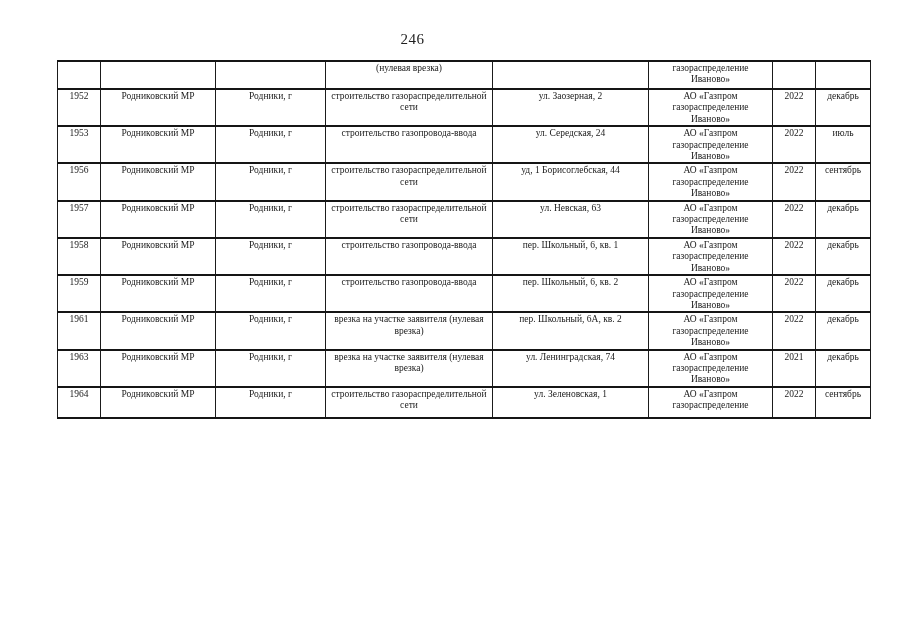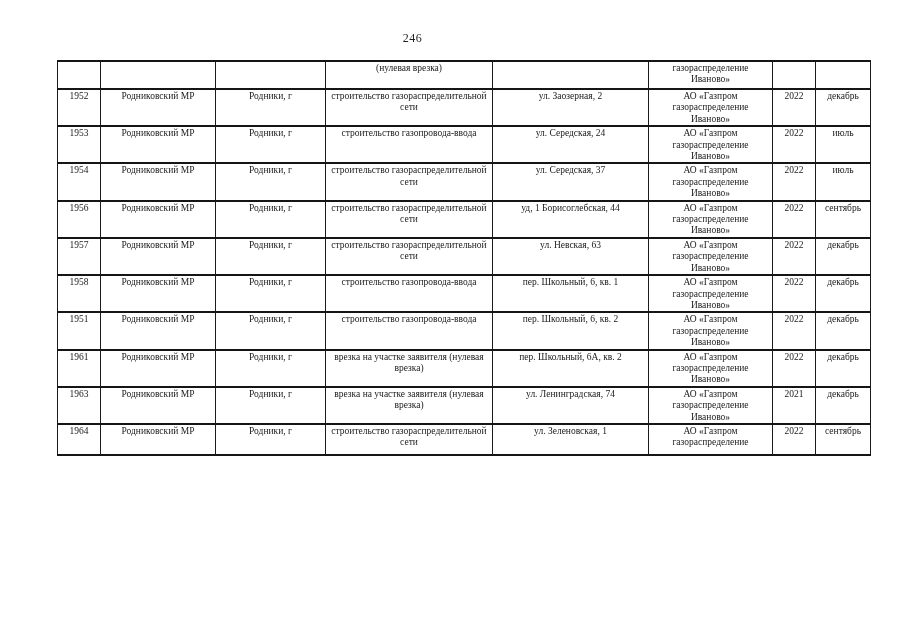--- a/index.html
+++ b/index.html
@@ -17,21 +17,21 @@
     width: 905px;
     height: 640px;
     background: #ffffff;
   }
   .page-number {
     position: absolute;
     top: 31px;
     left: 0;
     width: 825px;
     text-align: center;
-    font-size: 12px;
+    font-size: 15px;
     letter-spacing: 0.5px;
     color: #1f1f1f;
   }
   table.data-table {
     position: absolute;
     left: 57px;
     top: 60px;
     width: 813px;
     border-collapse: collapse;
     table-layout: fixed;
@@ -96,30 +96,20 @@
           <td>1953</td>
           <td>Родниковский МР</td>
           <td>Родники, г</td>
           <td>строительство газопровода-ввода</td>
           <td>ул. Середская, 24</td>
           <td>АО «Газпром газораспределение Иваново»</td>
           <td>2022</td>
           <td>июль</td>
         </tr>
         <tr class="body-row">
-          <td>1954</td>
-          <td>Родниковский МР</td>
-          <td>Родники, г</td>
-          <td>строительство газораспределительной сети</td>
-          <td>ул. Середская, 37</td>
-          <td>АО «Газпром газораспределение Иваново»</td>
-          <td>2022</td>
-          <td>июль</td>
-        </tr>
-        <tr class="body-row">
           <td>1956</td>
           <td>Родниковский МР</td>
           <td>Родники, г</td>
           <td>строительство газораспределительной сети</td>
           <td>уд, 1 Борисоглебская, 44</td>
           <td>АО «Газпром газораспределение Иваново»</td>
           <td>2022</td>
           <td>сентябрь</td>
         </tr>
         <tr class="body-row">
@@ -136,21 +126,21 @@
           <td>1958</td>
           <td>Родниковский МР</td>
           <td>Родники, г</td>
           <td>строительство газопровода-ввода</td>
           <td>пер. Школьный, 6, кв. 1</td>
           <td>АО «Газпром газораспределение Иваново»</td>
           <td>2022</td>
           <td>декабрь</td>
         </tr>
         <tr class="body-row">
-          <td>1951</td>
+          <td>1959</td>
           <td>Родниковский МР</td>
           <td>Родники, г</td>
           <td>строительство газопровода-ввода</td>
           <td>пер. Школьный, 6, кв. 2</td>
           <td>АО «Газпром газораспределение Иваново»</td>
           <td>2022</td>
           <td>декабрь</td>
         </tr>
         <tr class="body-row">
           <td>1961</td>

